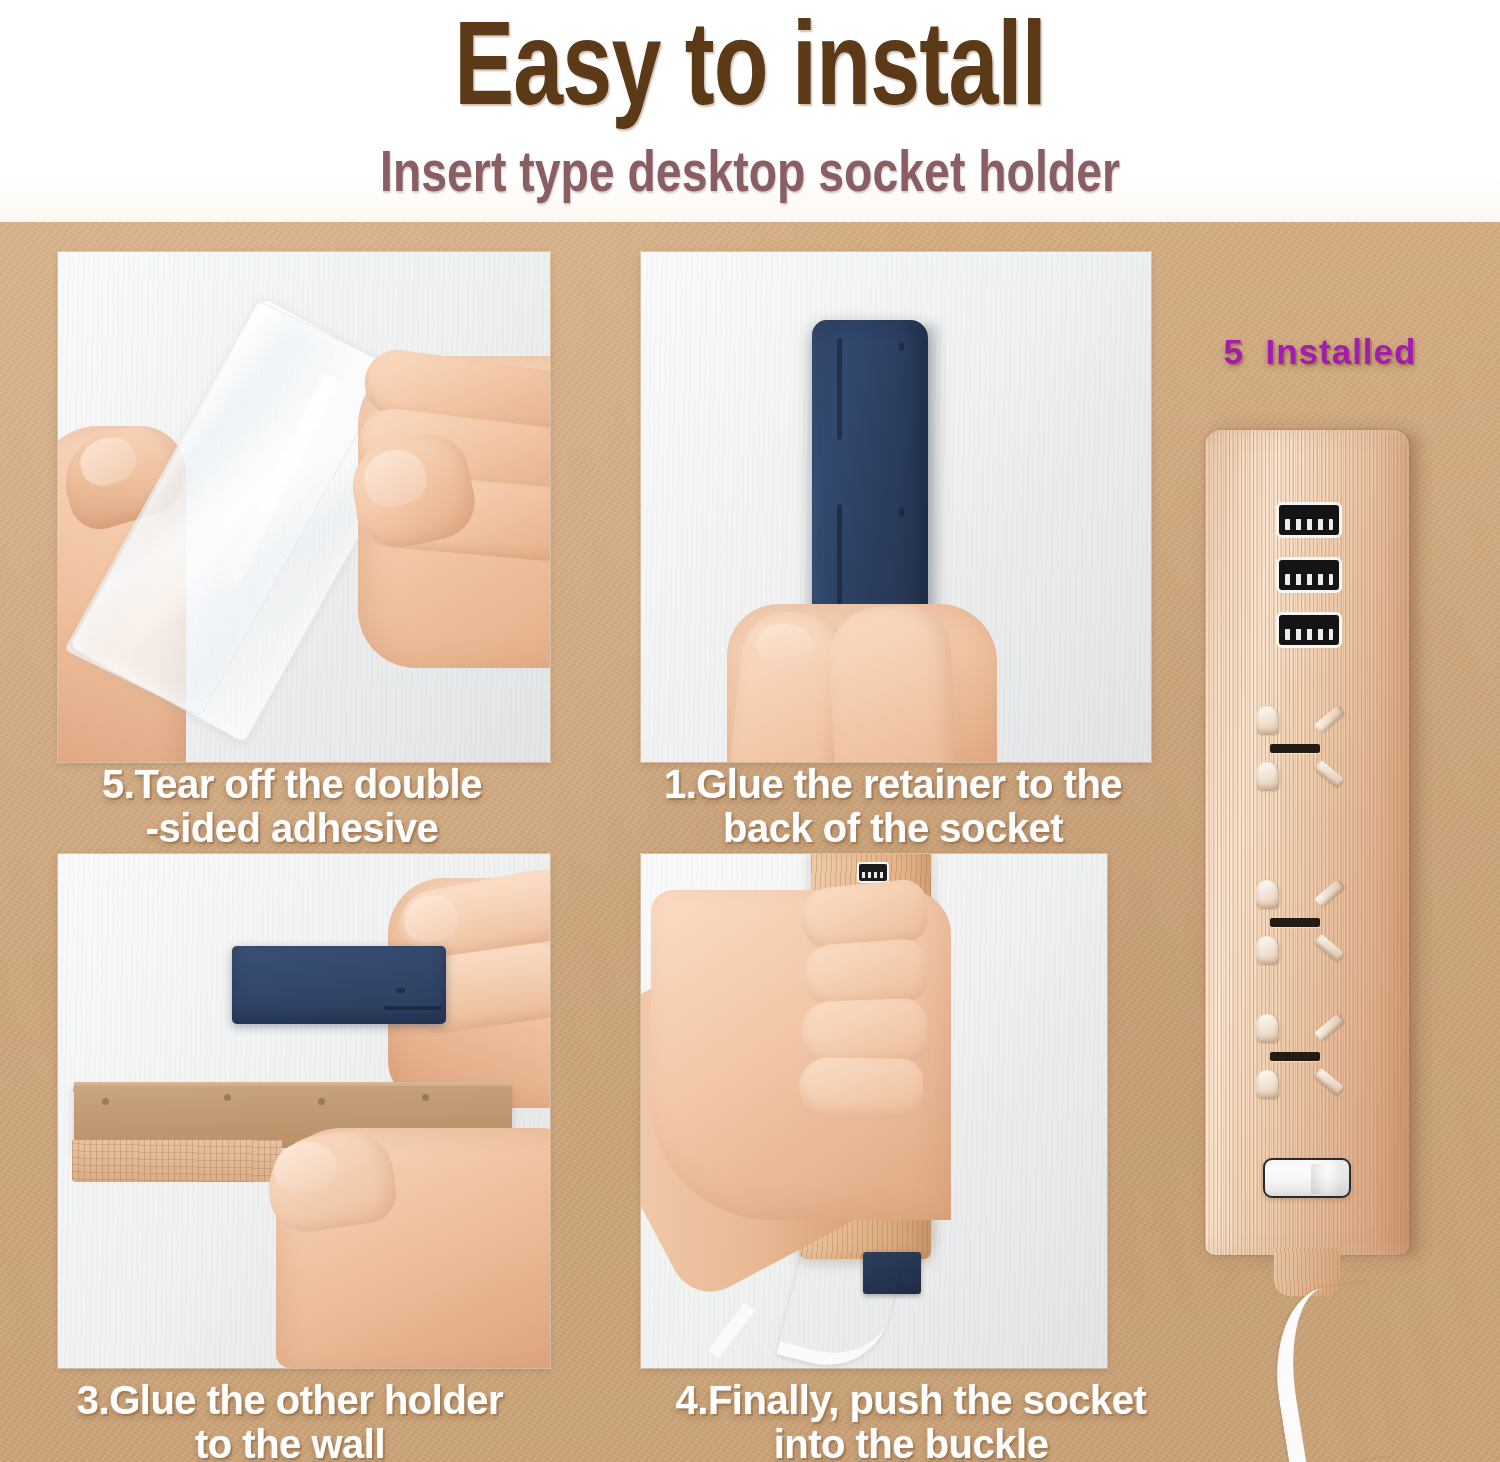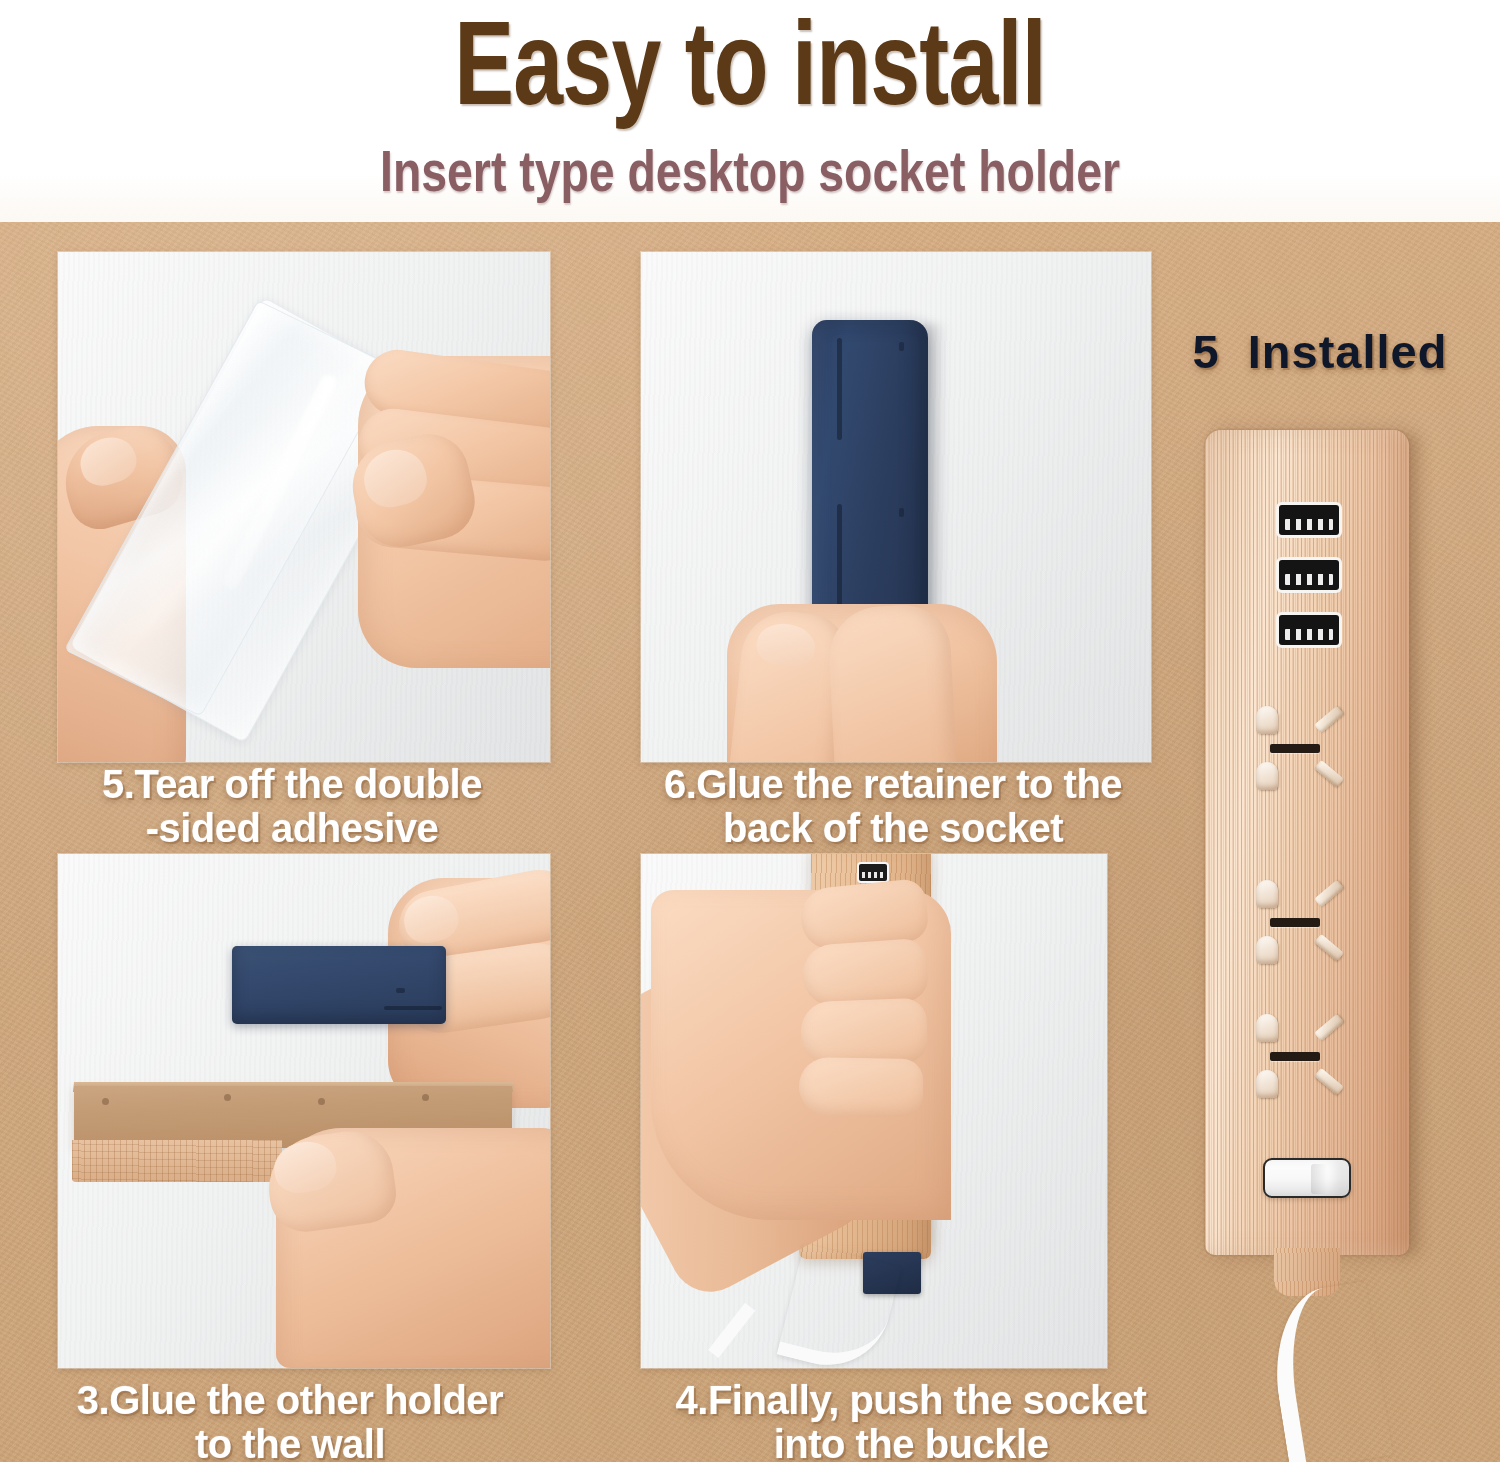--- a/index.html
+++ b/index.html
@@ -318,22 +318,22 @@
       0 0 2px rgba(255,255,255,.5);
     white-space:pre-line;
   }
   #cap1 { left:22px;  top:762px;  width:540px; }
   #cap2 { left:588px; top:762px;  width:610px; }
   #cap3 { left:10px;  top:1378px; width:560px; }
   #cap4 { left:596px; top:1378px; width:630px; }
 
   #cap5 {
     position:absolute; left:1150px; top:330px; width:340px;
-    text-align:center; font-weight:bold; color:#0f172a;
-    font-size:47px; line-height:44px; letter-spacing:1px;
+    text-align:center; font-weight:bold; color:#a21caf;
+    font-size:35px; line-height:44px; letter-spacing:1px;
     text-shadow:2px 2px 0 rgba(150,105,65,.55), 0 3px 6px rgba(120,80,45,.45);
     white-space:pre;
   }
 
   
   #hero {
     position:absolute; left:1205px; top:430px; width:204px; height:825px;
     background:
       repeating-linear-gradient(90deg,
         rgba(196,128,78,.40) 0 1px,
@@ -506,21 +506,21 @@
   <div class="p4-f" id="p4-f1"></div>
   <div class="p4-f" id="p4-f2"></div>
   <div class="p4-f" id="p4-f3"></div>
   <div class="p4-f" id="p4-f4"></div>
   <div id="p4-cord"></div>
   <div id="p4-cord2"></div>
 </div>
 
 <div class="caption" id="cap1">5.Tear off the double
 -sided adhesive</div>
-<div class="caption" id="cap2">6.Glue the retainer to the
+<div class="caption" id="cap2">1.Glue the retainer to the
 back of the socket</div>
 <div class="caption" id="cap3">3.Glue the other holder
 to the wall</div>
 <div class="caption" id="cap4">4.Finally, push the socket
 into the buckle</div>
 <div id="cap5">5  Installed</div>
 
 <div id="hero-shadow"></div>
 <div id="hero"></div>
 

